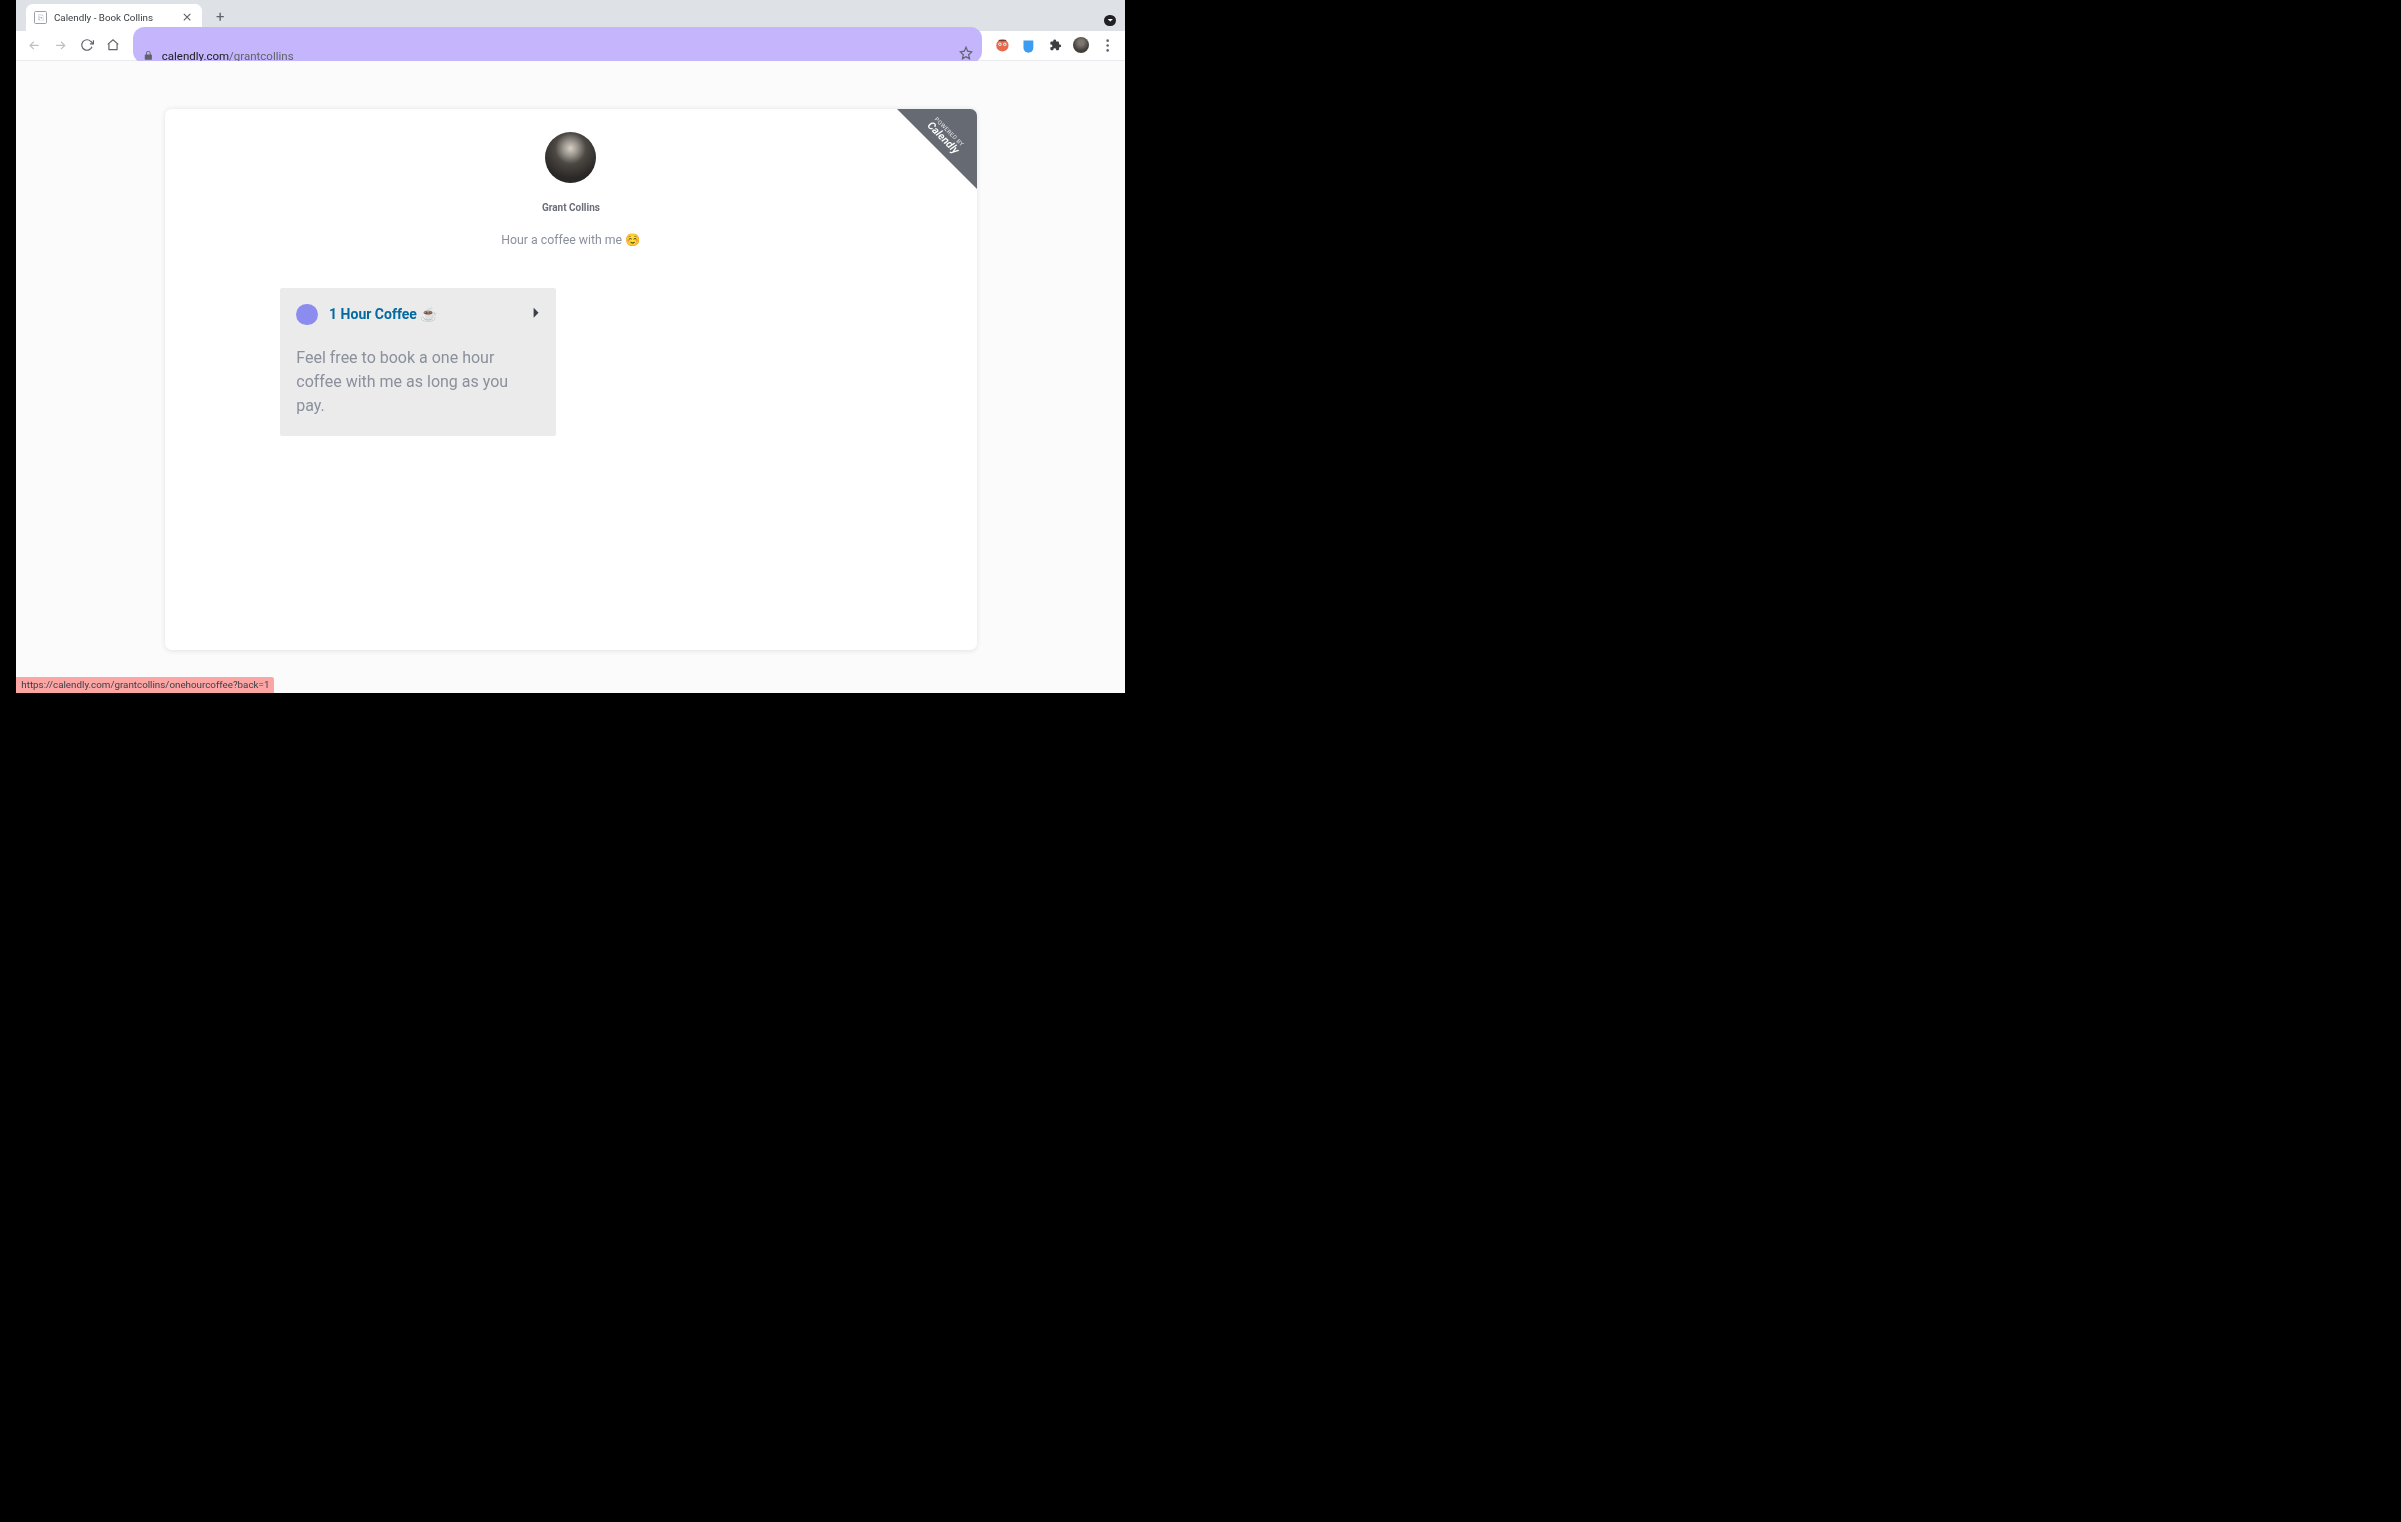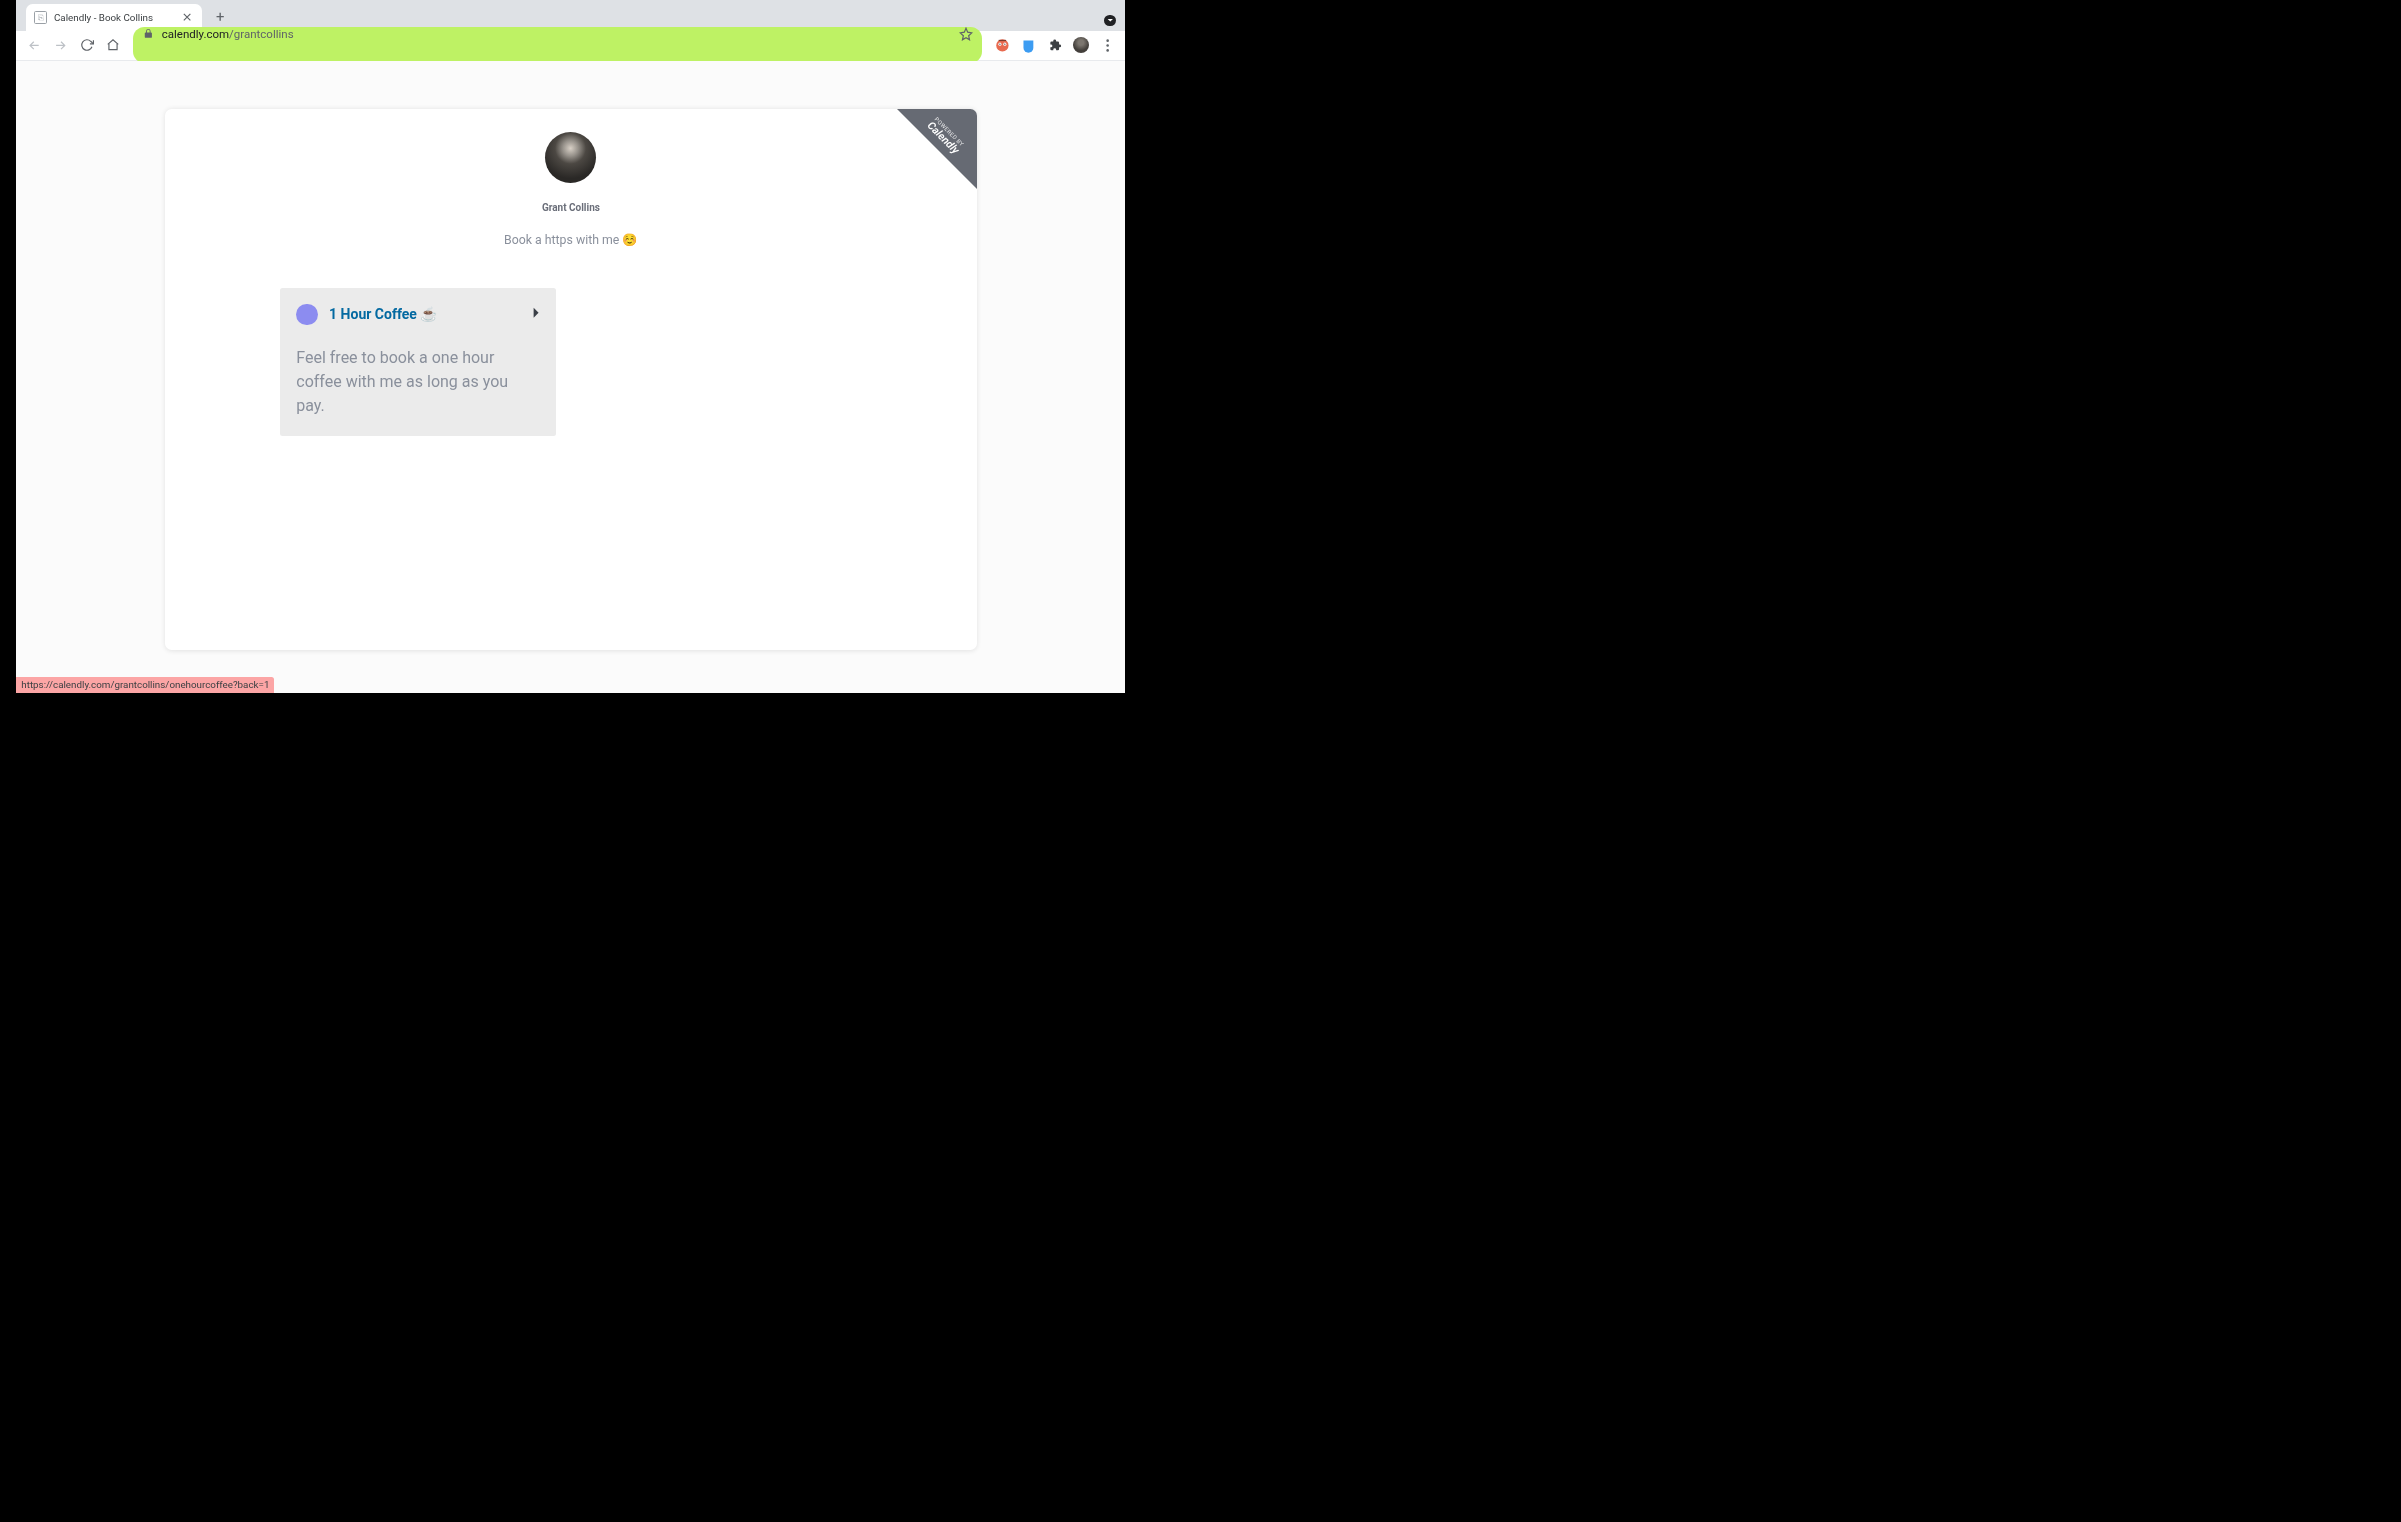--- a/index.html
+++ b/index.html
@@ -126,24 +126,24 @@
       cursor: pointer;
       border-radius: 50%;
       color: #5f6368;
     }
 
     .nav-btn.disabled { color: #bdc1c6; cursor: default; }
 
     .url-field {
       flex: 1;
       height: 36px;
-      background: #bef264;
+      background: #c4b5fd;
       border-radius: 11.5px;
       display: flex;
-      align-items: flex-start;
+      align-items: flex-end;
       padding: 0 9.8px;
       gap: 8.2px;
       font-size: 11.5px;
       color: #202124;
       margin: 0 4.9px;
     }
 
     .url-field .lock-icon { color: #5f6368; }
     .url-domain { color: #202124; }
     .url-path { color: #5f6368; }
@@ -413,21 +413,21 @@
 
       <div class="corner-badge"></div>
       <div class="corner-badge-text">
         <div class="corner-powered">POWERED BY</div>
         <div class="corner-brand">Calendly</div>
       </div>
 
       <div class="profile-header">
         <div class="profile-avatar"></div>
         <div class="profile-name">Grant Collins</div>
-        <div class="profile-bio">Book a https with me ☺️</div>
+        <div class="profile-bio">Hour a coffee with me ☺️</div>
       </div>
 
       <div class="event-grid" id="event-grid">
 
       <div class="event-card hovered">
             <div class="event-header">
               <div class="event-dot" style="background: rgb(140, 140, 240);"></div>
               <div class="event-title">1 Hour Coffee ☕</div>
               <div class="event-arrow"><svg width="8.2" height="11.5" viewBox="0 0 10 14" fill="currentColor">
                   <path d="M2 1 L8 7 L2 13 Z"></path>

